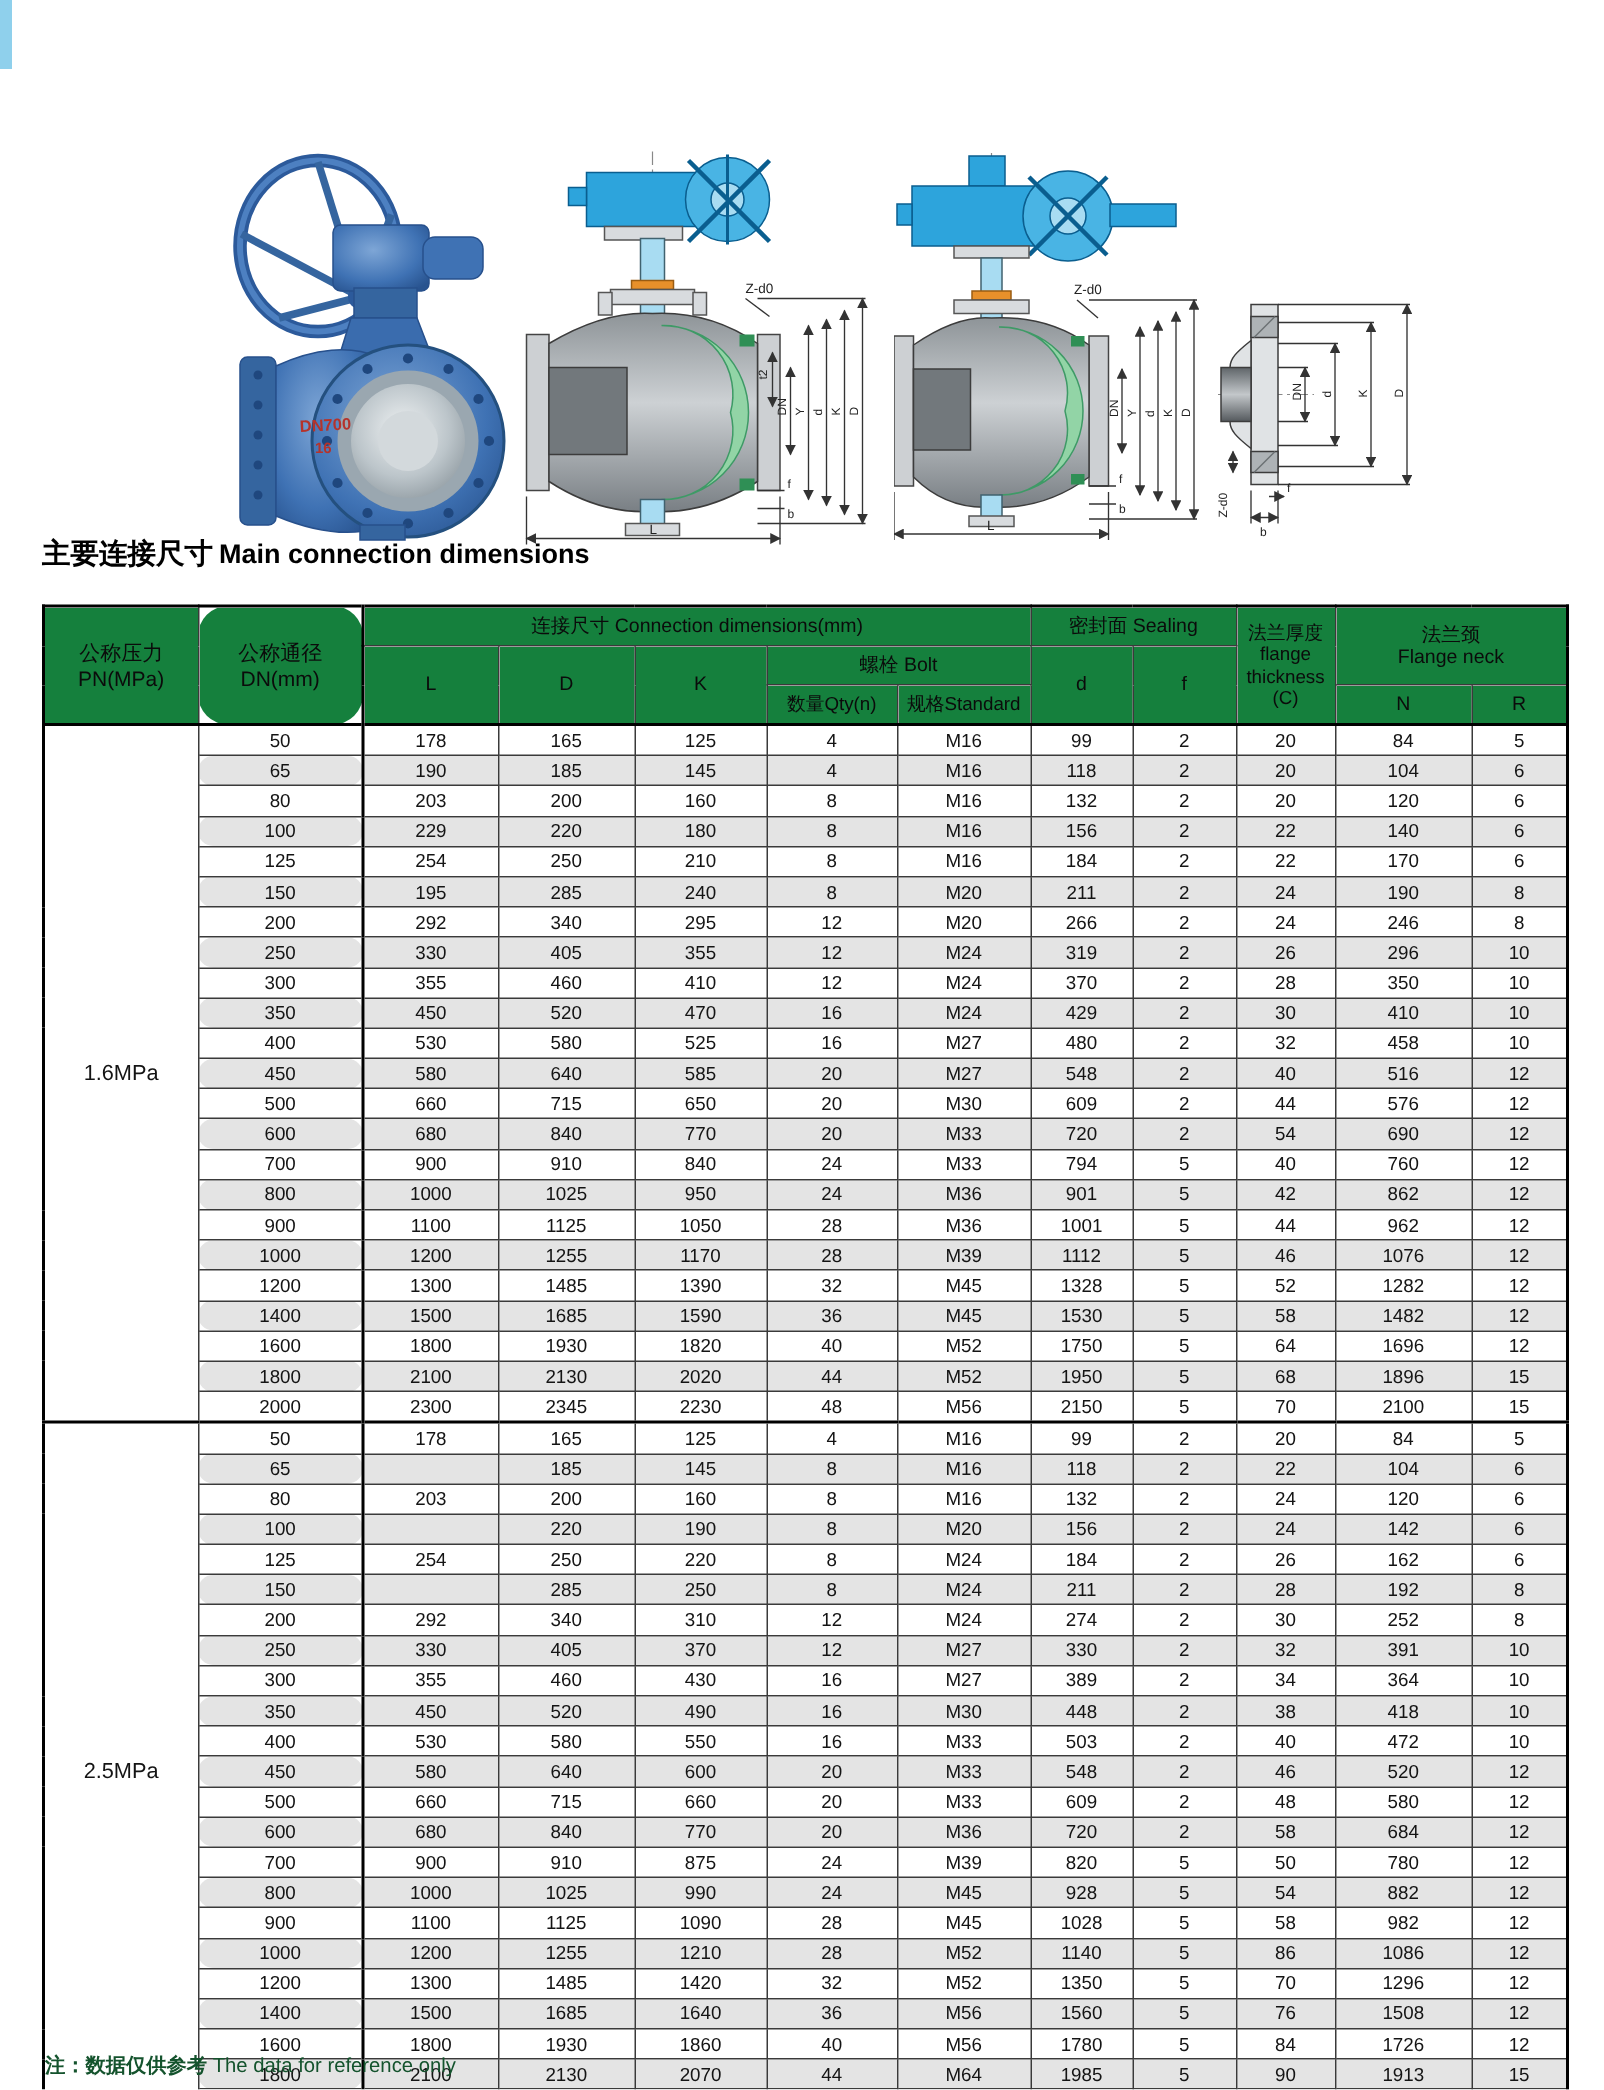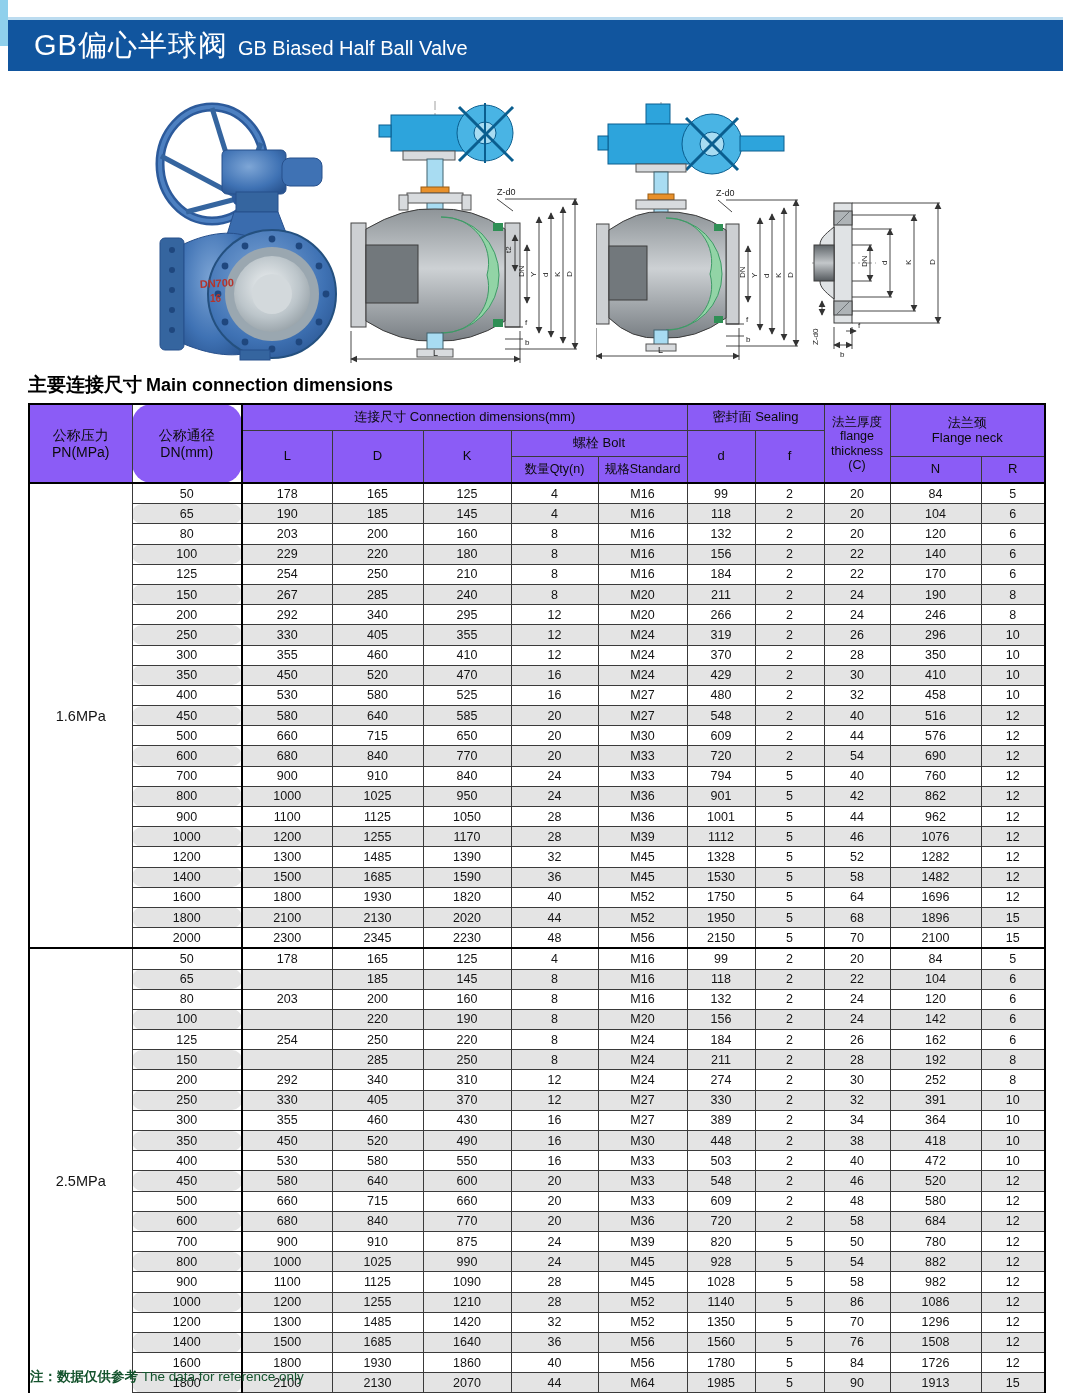--- a/index.html
+++ b/index.html
@@ -8,54 +8,50 @@
   
   .accent-block{position:absolute;left:0;top:0;width:8px;height:46px;}
   .title-bar{position:absolute;left:8px;top:17px;width:1055px;height:51px;
              border-top:3px solid #bcdcf0;display:flex;align-items:center;}
   .title-zh{color:#fff;font-size:29px;letter-spacing:1px;margin-left:26px;font-weight:500;white-space:nowrap;}
   .title-en{color:#fff;font-size:20px;margin-left:10px;margin-top:6px;white-space:nowrap;}
   
   .figures{position:absolute;left:0;top:0;width:1069px;height:370px;}
   .fig{position:absolute;}
   
-  .section-title{position:absolute;left:28px;top:372px;font-weight:bold;color:#000;white-space:nowrap;}
+  .section-title{position:absolute;left:28px;top:356px;font-weight:bold;color:#000;white-space:nowrap;}
   .section-title .zh{font-size:19px;}
   .section-title .en{font-size:18px;margin-left:4px;}
   
   table.dims{position:absolute;left:28px;top:403px;width:1016px;border-collapse:collapse;
              table-layout:fixed;border:2px solid #000;}
   table.dims th,table.dims td{border:1px solid #3a3a3a;padding:0;text-align:center;vertical-align:middle;
              overflow:hidden;white-space:nowrap;}
   thead{border-bottom:2px solid #000;}
-  thead th{background:#8b5cf6;font-weight:normal;font-size:13px;line-height:1.15;height:25px;color:#0b0b0b;}
+  thead th{background:#15803d;font-weight:normal;font-size:13px;line-height:1.15;height:25px;color:#0b0b0b;}
   thead .hdr2line{font-size:14px;}
   thead .sm{font-size:12.5px;}
   tbody td{font-size:12.5px;height:19.2px;color:#141414;}
   tbody tr.alt td{background:#e4e4e4;}
   td.pn-cell{background:#fff !important;font-size:14.5px;}
   .dn-col-border{border-right:2px solid #000 !important;border-radius:20px;}
   tr.section-start td{border-top:2.5px solid #000;}
   
   .footnote{position:absolute;left:30px;top:1368px;font-size:13.5px;color:#14532d;white-space:nowrap;}
   .footnote .zh{font-weight:bold;}
   
   .dimtxt{font-family:"Liberation Sans",sans-serif;font-size:8px;fill:#222;}
   .dimtxt2{font-family:"Liberation Sans",sans-serif;font-size:9px;fill:#222;}
 </style>
 </head>
 <body>
 
 <div class="page">
 
   <div class="accent-block" style="background: rgb(143, 208, 236);"></div>
-  <div class="title-bar" style="background: rgb(17, 85, 158);">
-    <span class="title-zh">GB偏心半球阀</span>
-    <span class="title-en">GB Biased Half Ball Valve</span>
-  </div>
 
   <div class="figures">
 
     <svg class="fig" style="left:148px;top:98px" width="190" height="264" viewBox="0 0 190 264">
       <defs>
         <radialGradient id="pgBody" cx="42%" cy="38%" r="75%">
           <stop offset="0%" stop-color="#7ea6d6"></stop>
             <stop offset="65%" stop-color="#3f72b4"></stop>
             <stop offset="100%" stop-color="#28538f"></stop>
         </radialGradient>
@@ -433,21 +429,21 @@
           <td>8</td>
           <td>M16</td>
           <td>184</td>
           <td>2</td>
           <td>22</td>
           <td>170</td>
           <td>6</td>
         </tr>
         <tr class="alt">
           <td class="dn-col-border">150</td>
-          <td>267</td>
+          <td>195</td>
           <td>285</td>
           <td>240</td>
           <td>8</td>
           <td>M20</td>
           <td>211</td>
           <td>2</td>
           <td>24</td>
           <td>190</td>
           <td>8</td>
         </tr>

